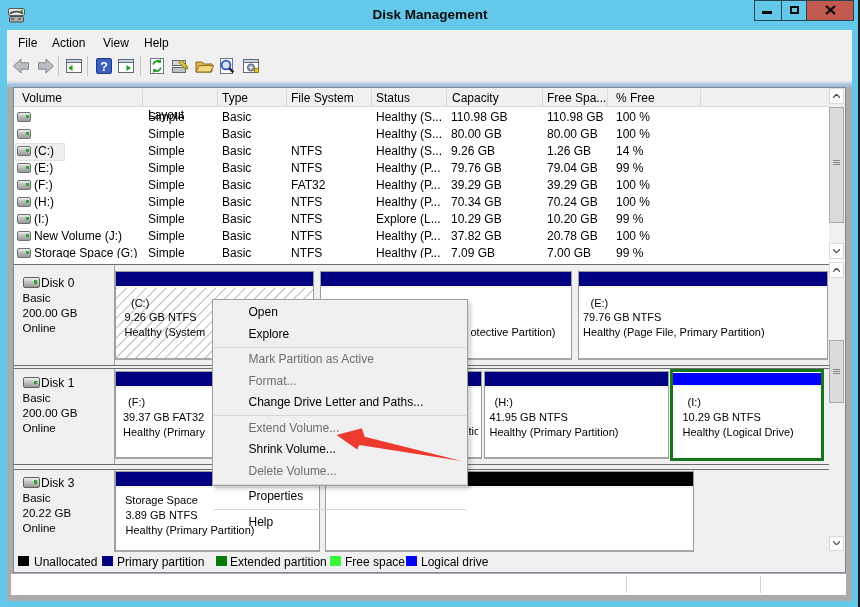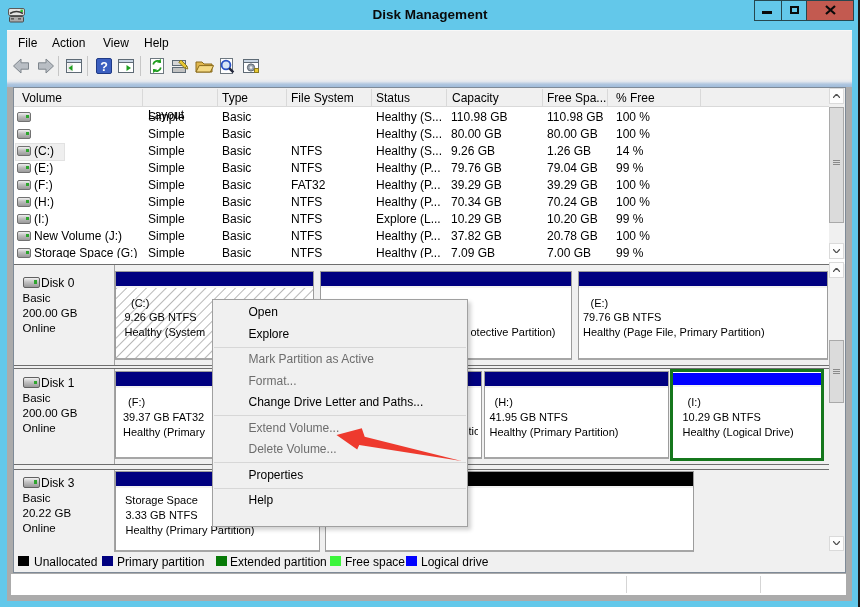--- a/index.html
+++ b/index.html
@@ -306,21 +306,21 @@
   <div style="height:12px;background:#0000FF;border-bottom:2px solid #F2F2F2"></div>
 </div>
 <div class="t11 b" style="left:687.5px;top:396px">(I:)</div>
 <div class="t11" style="left:682.5px;top:410.5px">10.29 GB NTFS</div>
 <div class="t11" style="left:682.5px;top:425.5px">Healthy (Logical Drive)</div>
 
 <div class="cell" style="left:115px;top:470.5px;width:205px;height:81px">
   <div class="bar" style="background:#000080"></div>
 </div>
 <div class="t11 b" style="left:125px;top:493.5px">Storage Space</div>
-<div class="t11" style="left:125.5px;top:508.5px">3.33 GB NTFS</div>
+<div class="t11" style="left:125.5px;top:508.5px">3.89 GB NTFS</div>
 <div class="t11" style="left:125.5px;top:523.5px">Healthy (Primary Partition)</div>
 <div class="cell" style="left:325px;top:470.5px;width:369px;height:81px">
       <div class="bar" style="background:#000000"></div>
     </div>
 
 <div class="sbtn" style="left:829px;top:262px">
       <svg width="7" height="4" viewBox="0 0 7 4">
         <path d="M0 4 L3.5 0 L7 4" fill="none" stroke="#505050" stroke-width="1.2"></path>
       </svg>
     </div>
@@ -342,29 +342,30 @@
     <div class="lt" style="left:230px">Extended partition</div>
 <div class="lg" style="left:330px;background:#3BF53B"></div>
     <div class="lt" style="left:345px">Free space</div>
 <div class="lg" style="left:406px;background:#0000FF"></div>
     <div class="lt" style="left:421px">Logical drive</div>
 
 <div class="a" style="left:11px;top:573.5px;width:835px;height:21.5px;background:#fff"></div>
 <div class="a" style="left:626px;top:576px;width:1px;height:17px;background:#D5D5D5"></div>
 <div class="a" style="left:760px;top:576px;width:1px;height:17px;background:#D5D5D5"></div>
 
-<div class="a" style="left:211.5px;top:299px;width:256px;height:228px;background:#F0F0F0;border:1px solid #A0A0A0;box-sizing:border-box;padding-top:2px;box-shadow:3px 3px 4px rgba(0,0,0,0.18);z-index:10">
+<div class="a" style="left:211.5px;top:299px;width:256px;height:187px;background:#F0F0F0;border:1px solid #A0A0A0;box-sizing:border-box;padding-top:2px;box-shadow:3px 3px 4px rgba(0,0,0,0.18);z-index:10">
 <div class="mi">Open</div>
 <div class="mi">Explore</div>
 <div class="msep"></div>
 <div class="mi gray">Mark Partition as Active</div>
 <div class="mi gray">Format...</div>
 <div class="mi">Change Drive Letter and Paths...</div>
 <div class="msep"></div>
 <div class="mi gray">Extend Volume...</div>
+<div class="mi">Shrink Volume...</div>
 <div class="mi gray">Delete Volume...</div>
 <div class="msep"></div>
 <div class="mi">Properties</div>
 <div class="msep"></div>
 <div class="mi">Help</div>
 </div>
 
 <svg class="a" style="left:330px;top:415px;z-index:11" width="140" height="52" viewBox="0 0 140 52">
 <polygon points="6.5,20 31.8,13.2 34.7,21.7 131.5,46 29.2,29.9 27.2,34.5" fill="#EE3A2E"></polygon>
 </svg>

